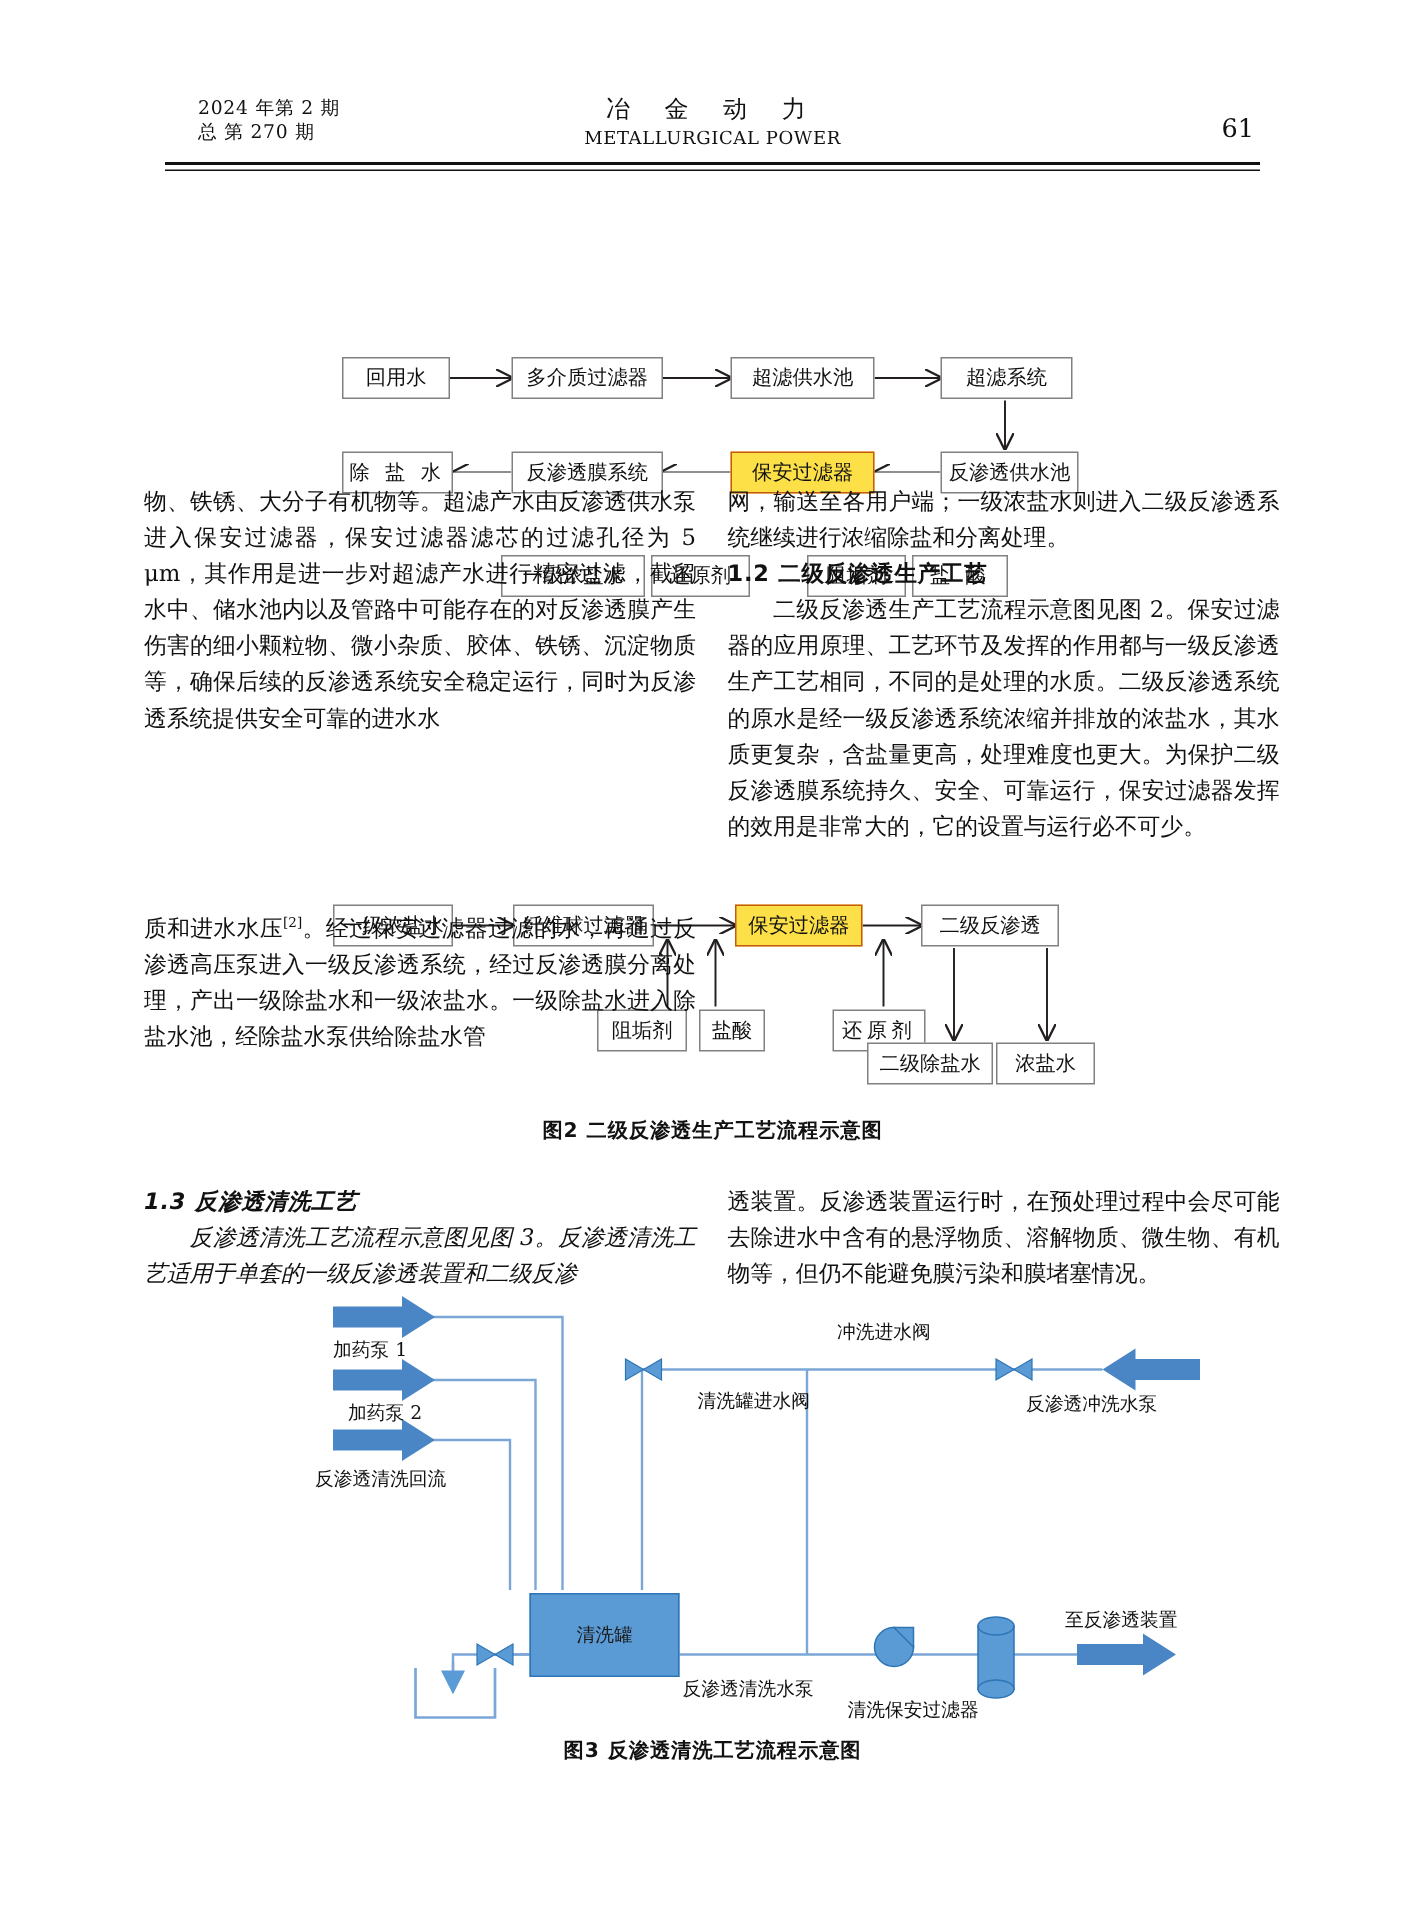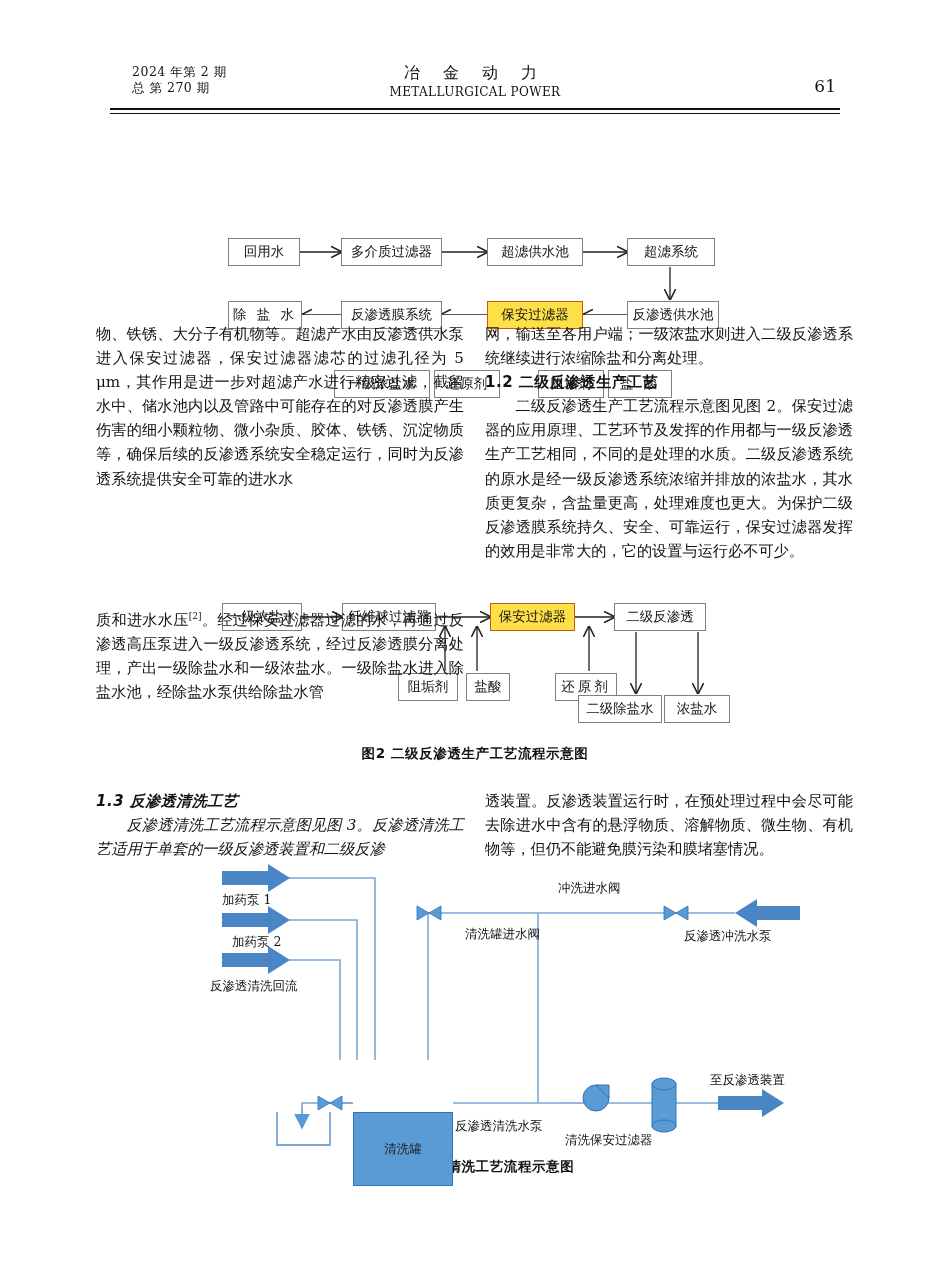--- a/index.html
+++ b/index.html
@@ -270,15 +270,15 @@
     <div class="lbl3" style="left:445px;top:66px;margin-left:20px;">清洗罐进水阀</div>
     <div class="lbl3" style="left:558px;top:20px;">冲洗进水阀</div>
     <div class="lbl3" style="left:684px;top:68px;">反渗透冲洗水泵</div>
     <div class="lbl3" style="left:455px;top:258px;">反渗透清洗水泵</div>
     <div class="lbl3" style="left:565px;top:272px;">清洗保安过滤器</div>
     <div class="lbl3" style="left:710px;top:212px;">至反渗透装置</div>
 
     <div class="figcap" style="top:298px;">图3  反渗透清洗工艺流程示意图</div>
   </div>
 
-  <div class="tank" style="left:353px;top:1112px;width:100px;height:74px;">清洗罐</div>
+  <div class="tank" style="left:353px;top:1062px;width:100px;height:56px;">清洗罐</div>
 
 </div>
 
 </body></html>

